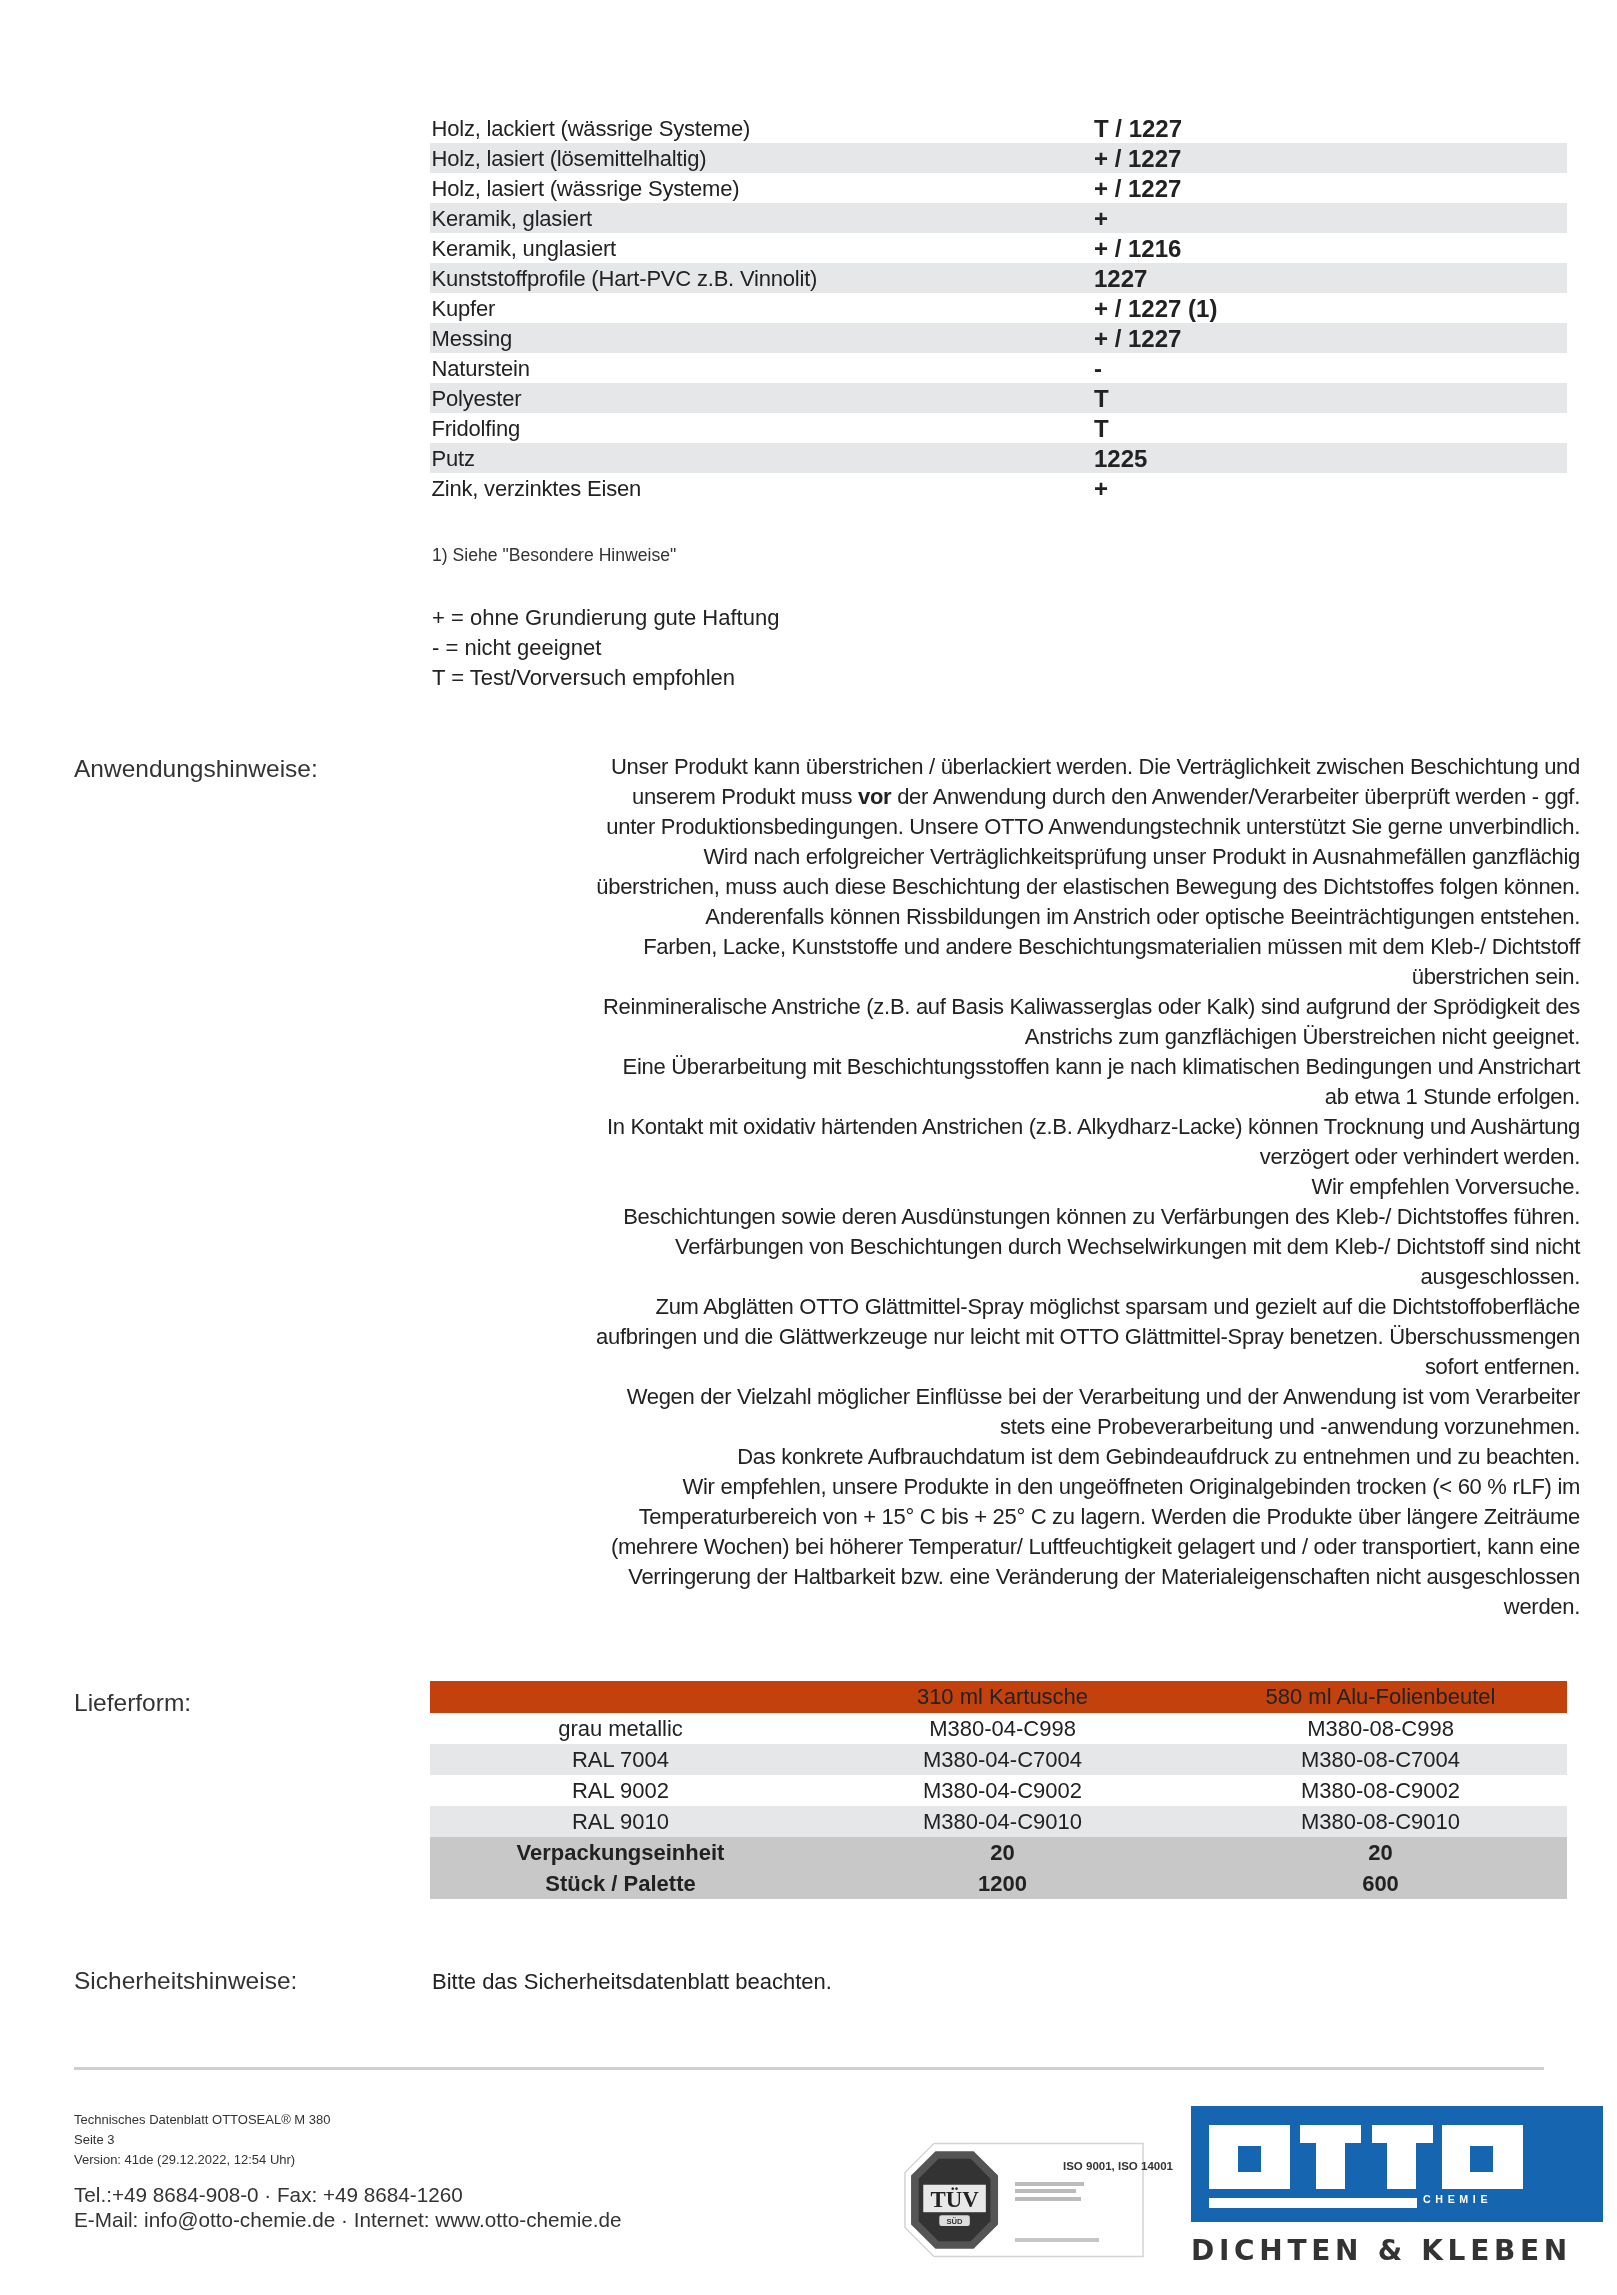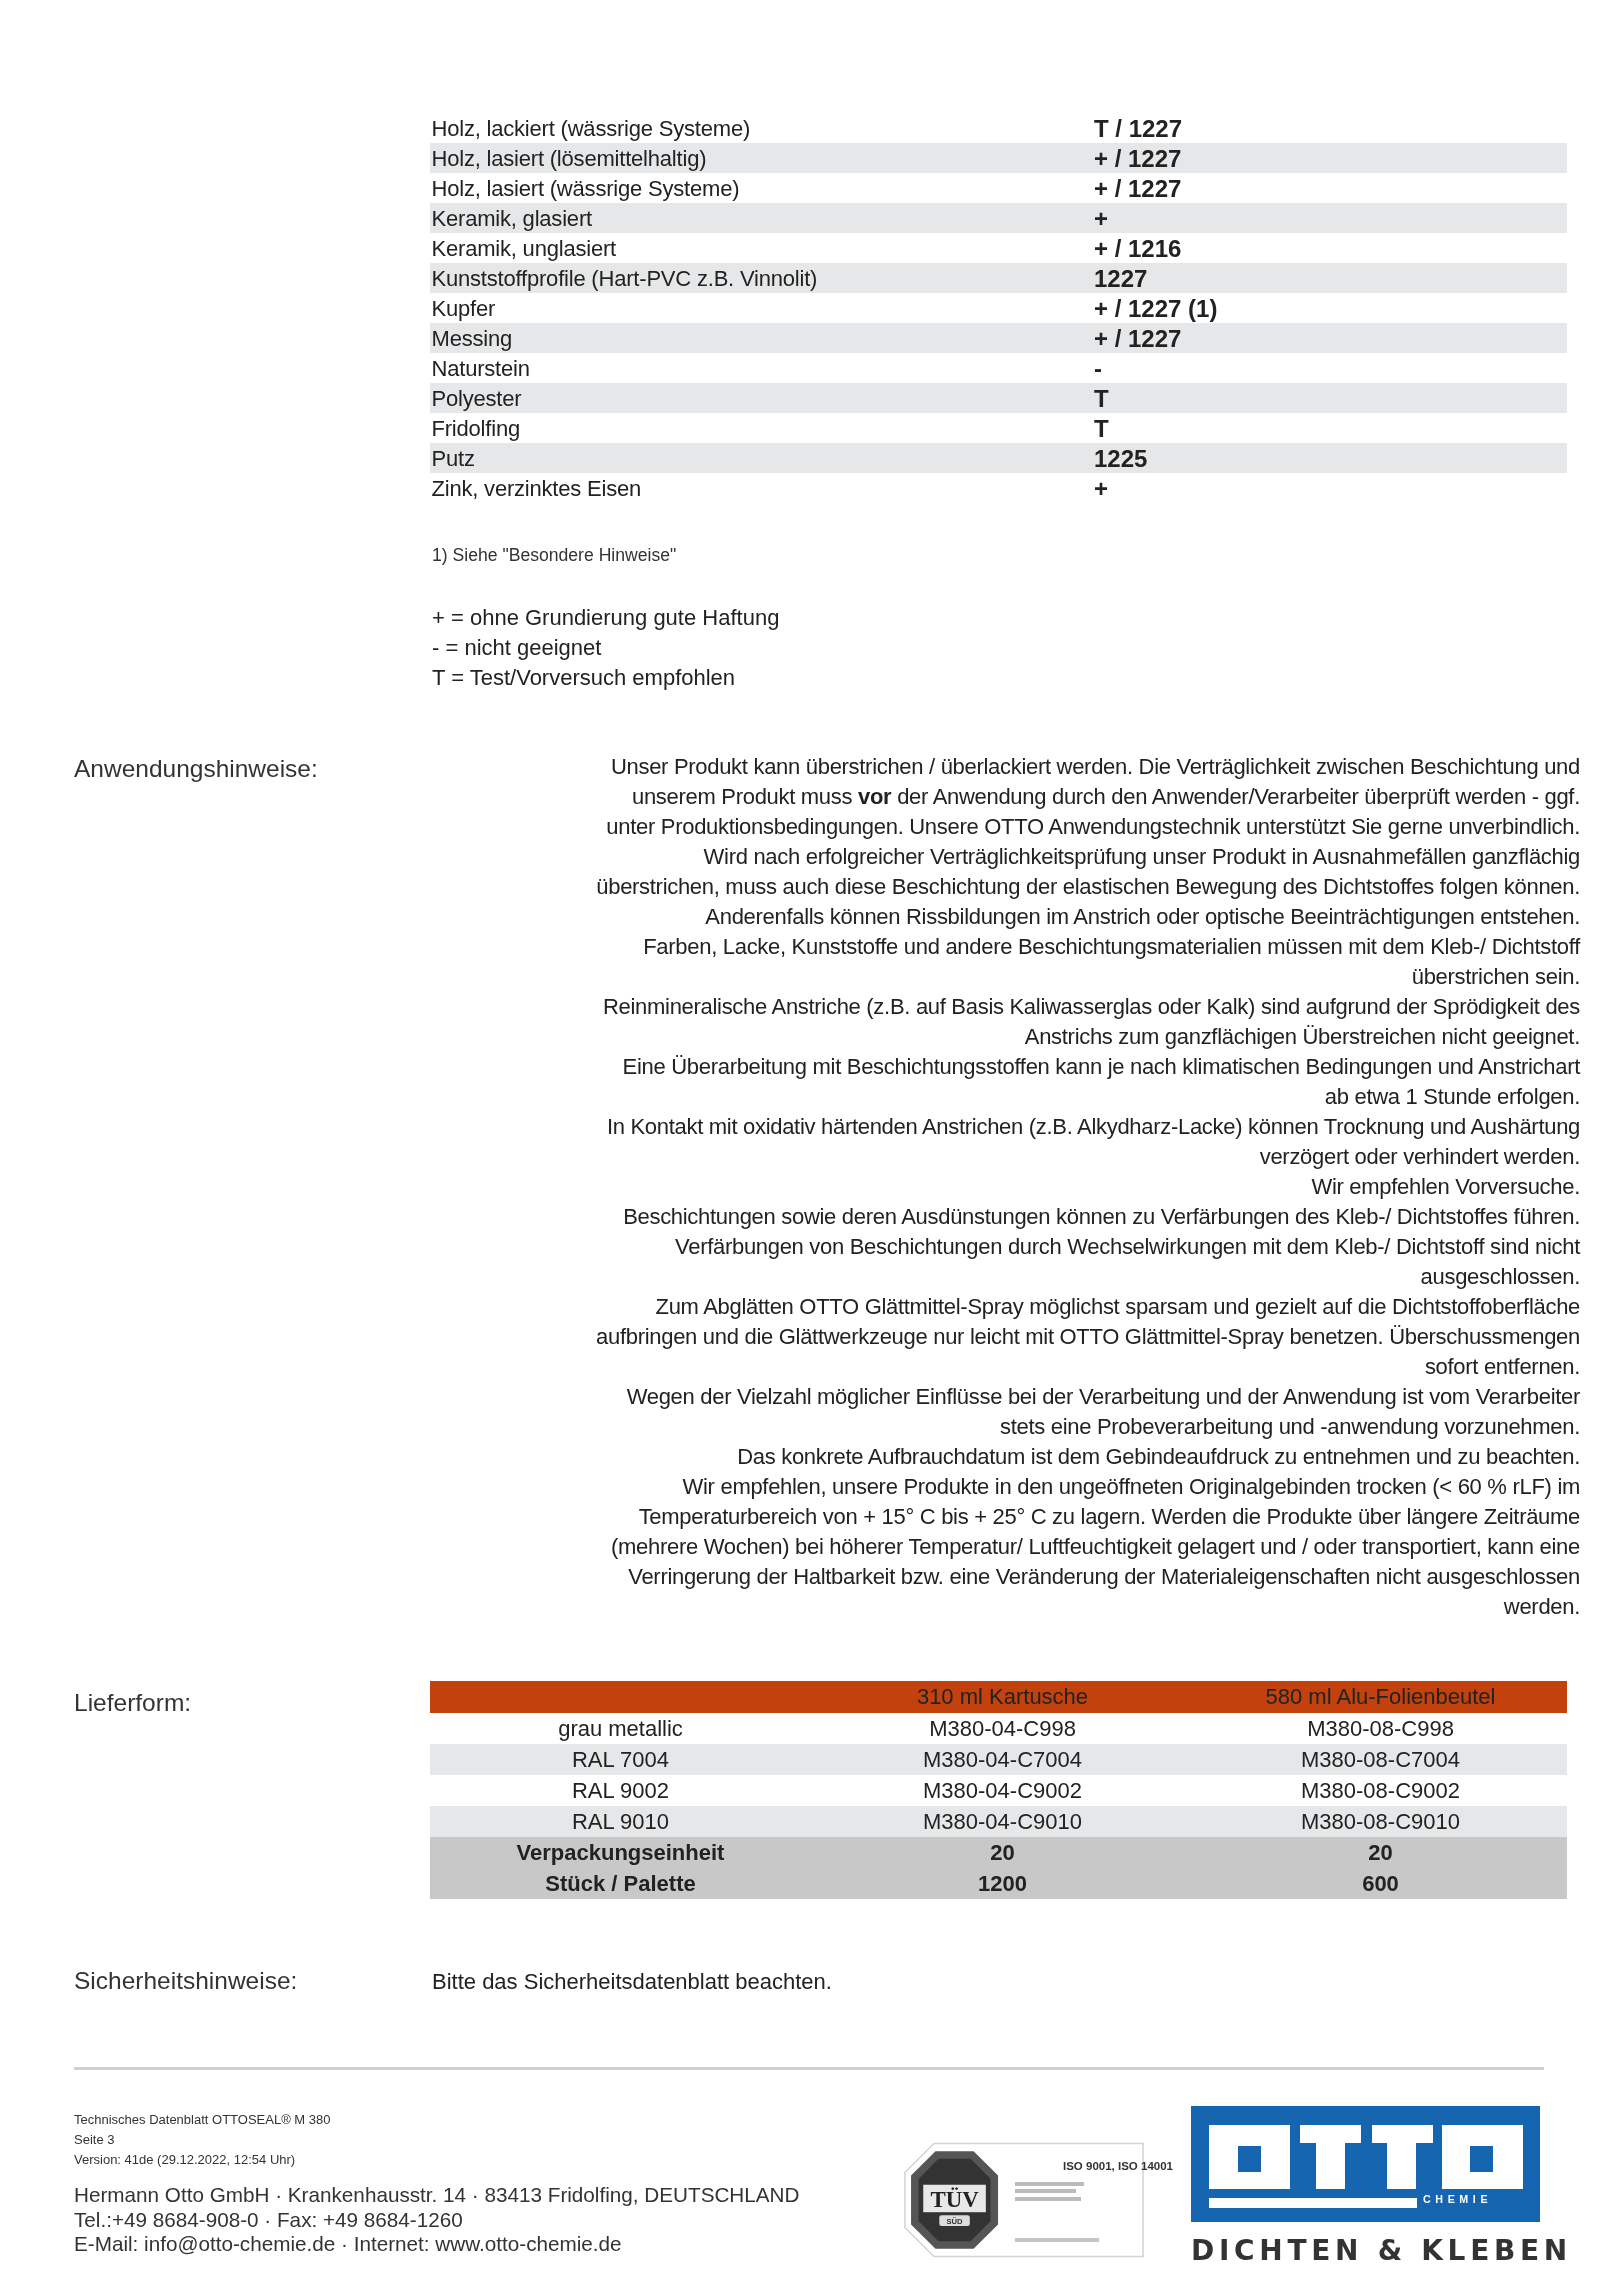--- a/index.html
+++ b/index.html
@@ -41,21 +41,21 @@
   #company { left:74px; top:2183px; font-size:20.7px; line-height:24.5px; color:#333; white-space:nowrap; }
 
   
   #tuv { left:903px; top:2142px; width:242px; height:116px; }
   #tuv-frame { position:absolute; left:0; top:0; width:242px; height:116px; }
   #tuv .iso-title { position:absolute; left:112px; top:18.4px; font-size:11.5px; font-weight:bold; color:#333; white-space:nowrap;margin-left:48px; }
   #tuv .iso-sub { position:absolute; left:112px; width:69px; height:3.8px; background:#bbb; }
   #tuv .tuv-url { position:absolute; left:112px; top:96px; width:84px; height:3.8px; background:#c4c4c4; }
 
   
-  #otto-logo { left:1191px; top:2106px; width:349px; height:116px; background:#1565b0; }
+  #otto-logo { left:1191px; top:2106px; width:412px; height:116px; background:#1565b0; }
   #otto-logo .w { position:absolute; background:#fff; }
   #otto-logo .b { position:absolute; background:#1565b0; }
   #otto-chemie { position:absolute; left:232px; top:87px; font-size:10.7px; font-weight:bold; color:#fff; letter-spacing:4.6px; }
   #otto-tagline { left:1191px; top:2234px; font-size:28px; font-weight:bold; color:#333; letter-spacing:4.7px; white-space:nowrap; font-family:"DejaVu Sans", sans-serif; }
 </style>
 </head>
 <body>
 
 <div id="substrates" class="abs">
     <div class="srow">
@@ -201,21 +201,20 @@
 <div id="sicher-text" class="abs">Bitte das Sicherheitsdatenblatt beachten.</div>
 
 <div id="divider" class="abs"></div>
 
 <div id="doc-meta" class="abs">
   <div>Technisches Datenblatt  OTTOSEAL® M 380</div>
   <div>Seite 3</div>
   <div>Version: 41de (29.12.2022, 12:54 Uhr)</div>
 </div>
 <div id="company" class="abs">
-  <div>Hermann Otto GmbH · Krankenhausstr. 14 · 83413 Fridolfing, DEUTSCHLAND</div>
   <div>Tel.:+49 8684-908-0 · Fax: +49 8684-1260</div>
   <div>E-Mail: info@otto-chemie.de · Internet: www.otto-chemie.de</div>
 </div>
 
 <div id="tuv" class="abs">
   <svg id="tuv-frame" viewBox="0 0 316 152">
     <polygon points="40,2 314,2 314,150 40,150 2,112 2,40" fill="#fff" stroke="#d4d4d4" stroke-width="2"></polygon>
     <g>
       <polygon points="42,12 92,12 124,44 124,108 92,140 42,140 10,108 10,44" fill="#555"></polygon>
       <polygon points="46,22 88,22 114,48 114,104 88,130 46,130 20,104 20,48" fill="#333"></polygon>

